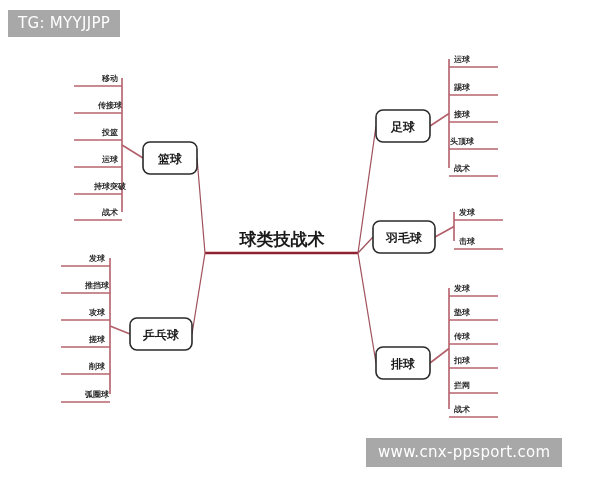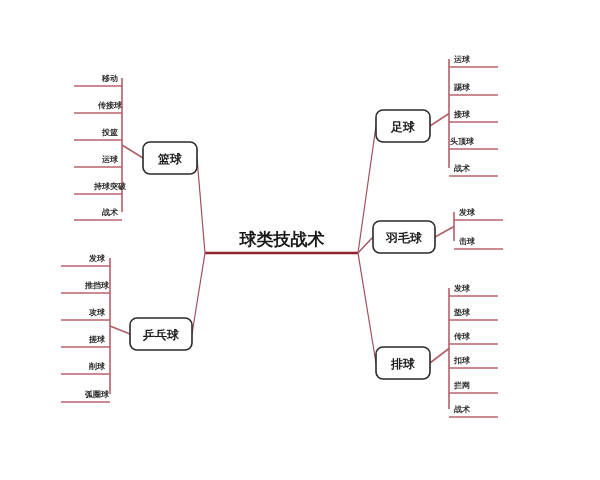--- a/index.html
+++ b/index.html
@@ -172,15 +172,17 @@
         <text x="462" y="312" text-anchor="middle" class="leaf-label">垫球</text>
         <text x="462" y="336" text-anchor="middle" class="leaf-label">传球</text>
         <text x="462" y="360" text-anchor="middle" class="leaf-label">扣球</text>
         <text x="462" y="385" text-anchor="middle" class="leaf-label">拦网</text>
         <text x="462" y="409" text-anchor="middle" class="leaf-label">战术</text>
       </g>
 
     <text id="center-node-text" class="node-label center-label" text-anchor="middle" x="282" y="240">球类技战术</text>
   </svg>
 
+  <div class="watermark" id="watermark-top">TG: MYYJJPP</div>
 
+  <div class="watermark" id="watermark-bottom">www.cnx-ppsport.com</div>
 
 </div>
 
 </body></html>

